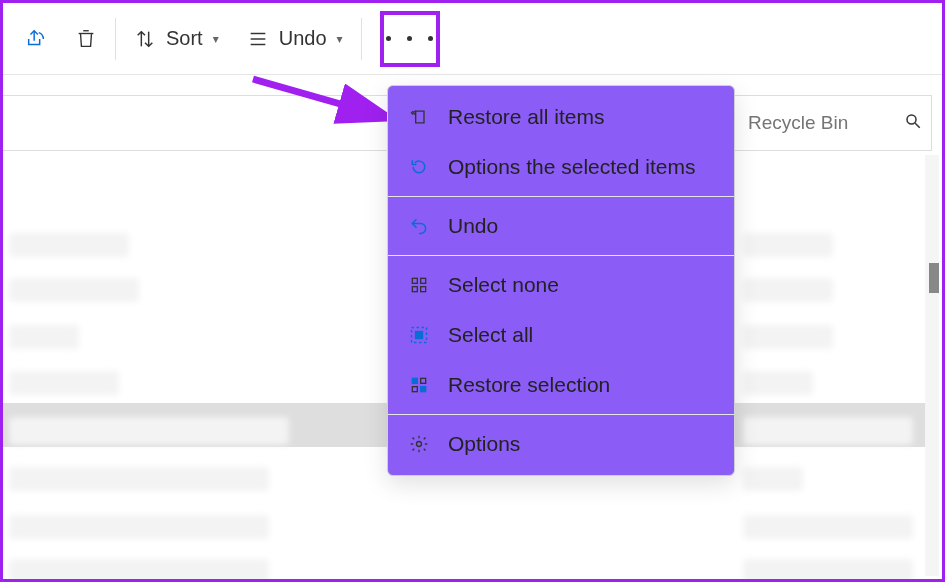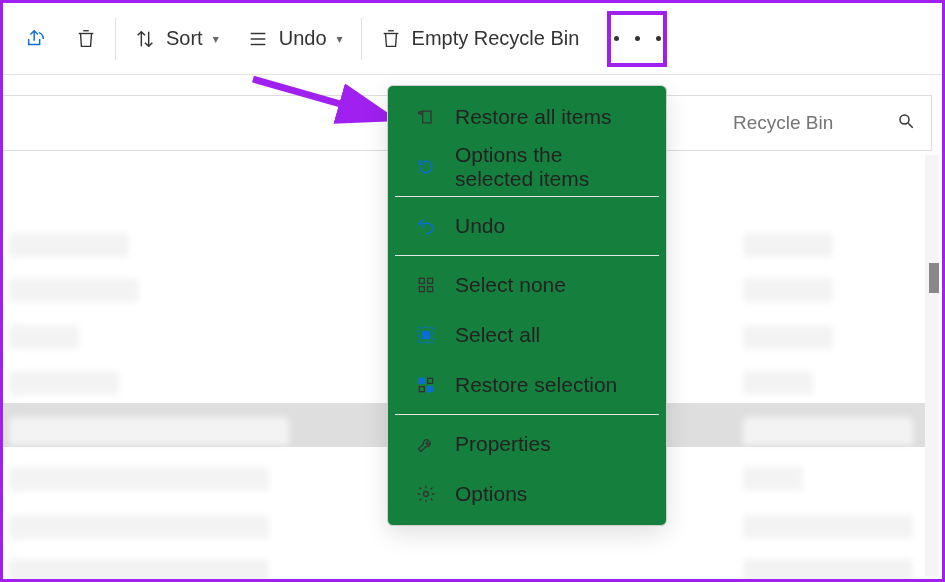--- a/index.html
+++ b/index.html
@@ -44,21 +44,21 @@
   display: flex; align-items: center; justify-content: center;
   margin-left: 14px;
 }
 .dot { width: 5px; height: 5px; background: #333; border-radius: 50%; margin: 0 3px; }
 
 .searchbar {
   position: absolute; top: 92px; left: 0; right: 10px;
   height: 56px;
   border: 1px solid #ddd; border-left: none;
   display: flex; align-items: center; justify-content: flex-end;
-  padding-right: 16px; gap: 14px;
+  padding-right: 9px; gap: 6px;
 }
 .searchbar input {
   border: none; outline: none; font-size: 19px; color: #888;
   width: 150px; text-align: left;
 }
 .searchbar .sicon { font-size: 18px; color: #555; }
 
 .listbg {
   position: absolute; top: 160px; left: 0; right: 16px; bottom: 0;
   background: #fff;
@@ -82,26 +82,26 @@
 }
 .caret-up { position: absolute; top: 162px; left: 180px; color: #777; font-size: 12px; }
 
 .arrow {
   position: absolute; left: 245px; top: 68px; width: 160px; height: 60px;
   pointer-events: none;
 }
 
 .menu {
   position: absolute; top: 82px; left: 384px;
-  width: 280px;
-  background: #15803d;
+  width: 348px;
+  background: #8b5cf6;
   border: 1px solid #d0d0d0;
   border-radius: 6px;
   box-shadow: 0 8px 24px rgba(0,0,0,0.12);
-  padding: 6px 7px;
+  padding: 6px 0;
 }
 .menu-item {
   display: flex; align-items: center;
   height: 50px;
   padding: 0 20px;
   gap: 18px;
   font-size: 21px;
   color: #222;
   cursor: pointer;
 }
@@ -155,30 +155,20 @@
           <line x1="4" y1="12" x2="20" y2="12"></line>
           <line x1="4" y1="18" x2="20" y2="18"></line>
         </svg>
     </span>
     <span>Undo</span>
     <span class="chev-down">▾</span>
   </button>
 
   <div class="vsep"></div>
 
-  <button class="toolbar-btn">
-    <span class="ico">
-      <svg viewBox="0 0 24 24" width="22" height="22" fill="none" stroke="#333" stroke-width="1.5">
-          <path d="M4 6h16"></path>
-          <path d="M9 3h6"></path>
-          <path d="M6 6l1 14h10l1-14"></path>
-        </svg>
-    </span>
-    <span>Empty Recycle Bin</span>
-  </button>
 
   <div class="more-wrap">
     <button class="toolbar-btn" style="padding:0;">
       <span class="dot"></span>
       <span class="dot"></span>
       <span class="dot"></span>
     </button>
   </div>
 </div>
 
@@ -285,27 +275,19 @@
           <rect x="4" y="14" width="6" height="6"></rect>
           <rect x="14" y="14" width="6" height="6" fill="#0a6cd6" stroke="#0a6cd6"></rect>
         </svg>
     </span>
     <span>Restore selection</span>
   </div>
   <div class="menu-sep"></div>
   <div class="menu-item">
     <span class="mi-ico">
       <svg viewBox="0 0 24 24" width="20" height="20" fill="none" stroke="#333" stroke-width="1.6">
-          <path d="M14 7a4 4 0 0 0-5 5l-6 6 3 3 6-6a4 4 0 0 0 5-5l-3 3-2-2 3-3z"></path>
-        </svg>
-    </span>
-    <span>Properties</span>
-  </div>
-  <div class="menu-item">
-    <span class="mi-ico">
-      <svg viewBox="0 0 24 24" width="20" height="20" fill="none" stroke="#333" stroke-width="1.6">
           <circle cx="12" cy="12" r="3"></circle>
           <path d="M12 2v3M12 19v3M4.2 4.2l2.1 2.1M17.7 17.7l2.1 2.1M2 12h3M19 12h3M4.2 19.8l2.1-2.1M17.7 6.3l2.1-2.1"></path>
         </svg>
     </span>
     <span>Options</span>
   </div>
 </div>
 
 </body></html>

